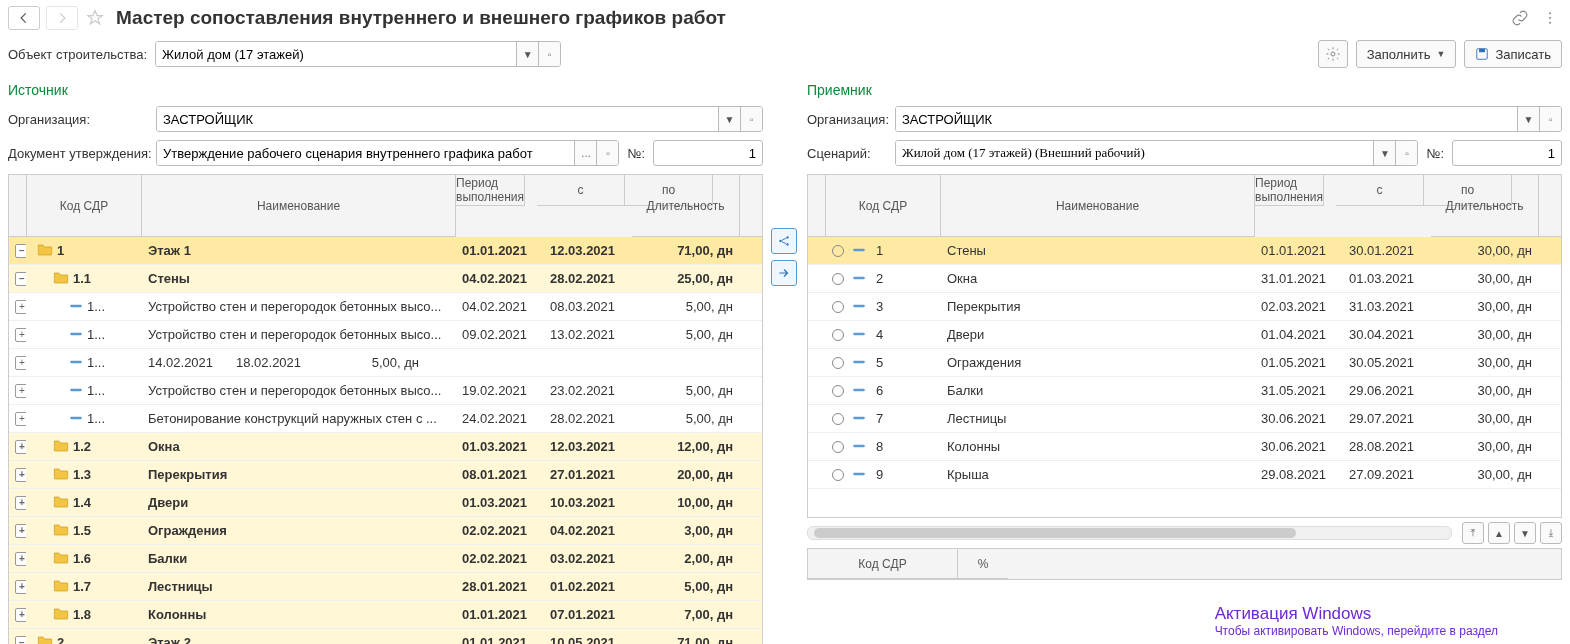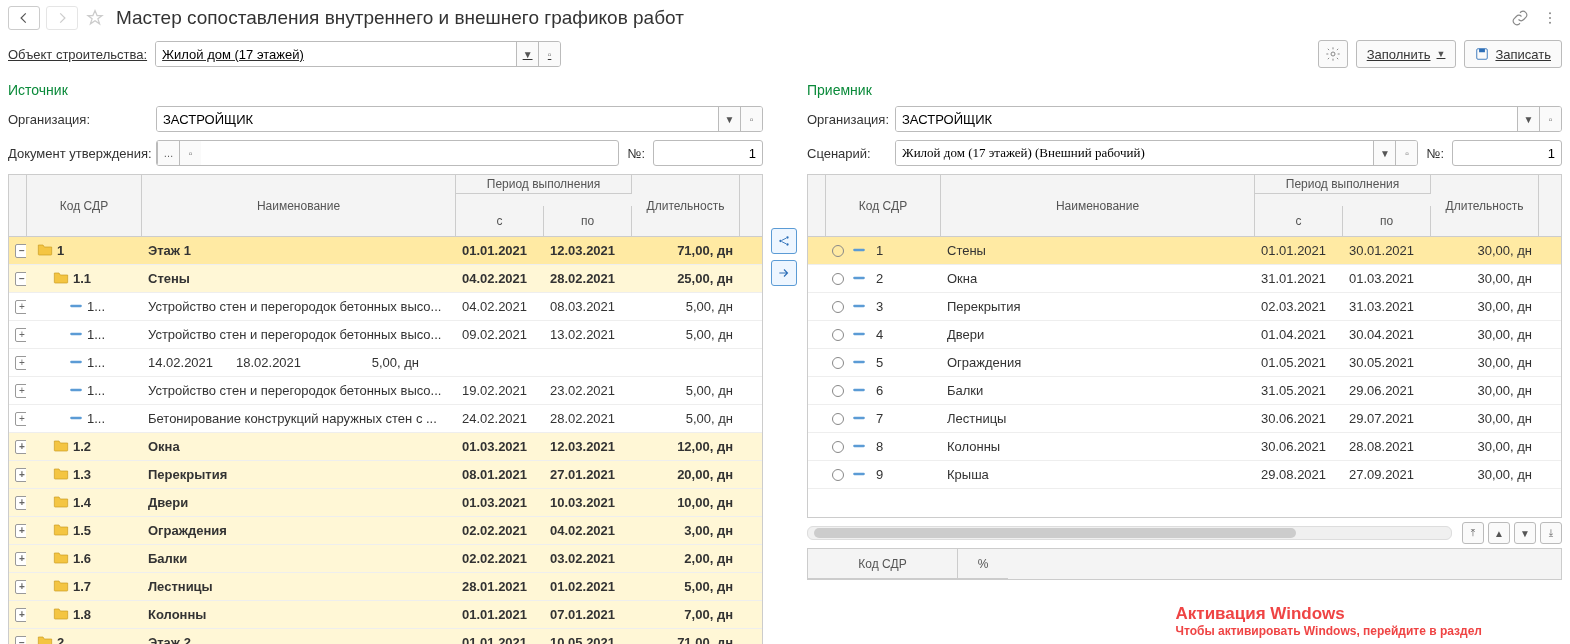--- a/index.html
+++ b/index.html
@@ -1,27 +1,27 @@
 <!DOCTYPE html>
 <html><head>
 <meta charset="utf-8">
 <style>
   * { box-sizing: border-box; }
   html, body { margin: 0; padding: 0; font-family: Arial, sans-serif; font-size: 13px; color: #333; background: #fff; width: 1570px; height: 644px; overflow: hidden; }
   
   
-  .topbar { display: flex; align-items: center; padding: 6px 8px; gap: 6px; }
+  .topbar { display: flex; align-items: center; padding: 6px 8px; gap: 6px; font-weight: bold; }
   .nav-btn { width: 32px; height: 24px; border: 1px solid #ccc; background: #fff; border-radius: 3px; display: flex; align-items: center; justify-content: center; cursor: pointer; }
   .star-icon { width: 22px; height: 22px; display: flex; align-items: center; justify-content: center; color: #bbb; }
   .page-title { font-size: 19px; color: #333; margin-left: 4px; }
   .spacer { flex: 1; }
   .link-icon, .menu-icon { width: 24px; height: 24px; display: flex; align-items: center; justify-content: center; color: #888; cursor: pointer; }
 
   
-  .object-row { display: flex; align-items: center; padding: 4px 8px 10px; gap: 8px; text-decoration: underline; }
+  .object-row { display: flex; align-items: center; padding: 4px 8px 10px; gap: 8px; }
   .label { color: #333; white-space: nowrap; }
   .combo { display: flex; align-items: center; border: 1px solid #bbb; background: #fff; height: 26px; border-radius: 3px; overflow: hidden; }
   .combo input { border: none; padding: 0 6px; height: 24px; font-size: 13px; outline: none; }
   .combo-btn { width: 22px; height: 24px; border-left: 1px solid #bbb; background: #fafafa; display: flex; align-items: center; justify-content: center; cursor: pointer; font-size: 10px; color: #555; }
   .toolbar-btn { height: 28px; padding: 0 10px; border: 1px solid #bbb; background: #fafafa; border-radius: 3px; display: flex; align-items: center; gap: 6px; cursor: pointer; }
   .toolbar-btn.icon-only { padding: 0; width: 30px; justify-content: center; }
   .toolbar-btn .caret { font-size: 9px; color: #555; }
 
   
   .columns { display: flex; padding: 0 8px; gap: 8px; }
@@ -36,21 +36,21 @@
   .grid-head { display: flex; background: #f4f4f4; }
   .gh { border-right: 1px solid #ccc; border-bottom: 1px solid #ccc; display: flex; align-items: center; justify-content: center; font-size: 12px; color: #555; }
   .col-code  { width: 115px; }
   .col-tree  { width: 18px; }
   .col-name  { flex: 1; }
   .col-from  { width: 88px; }
   .col-to    { width: 88px; }
   .col-dur   { width: 108px; }
   .col-pad   { width: 22px; border-right: none; }
   .grid-head .col-code, .grid-head .col-name, .grid-head .col-dur, .grid-head .col-pad { height: 62px; }
-  .period-group { display: flex; flex-direction: column; width: 176px; height: 62px; gap: 12px; }
+  .period-group { display: flex; flex-direction: row; width: 176px; height: 62px; gap: 12px; }
   .period-top { height: 31px; border-bottom: 1px solid #ccc; display: flex; align-items: center; justify-content: center; }
   .period-bot { display: flex; flex: 1; }
   .period-bot .col-from, .period-bot .col-to { height: 31px; }
 
   .grid-body { max-height: 410px; overflow-y: auto; }
   .grow { display: flex; align-items: center; height: 28px; border-bottom: 1px solid #eee; }
   .grow.group { background: #fff7d6; font-weight: bold; }
   .grow.selected { background: #ffeaa3; }
   .rc { border-right: 1px solid transparent; padding: 0 6px; overflow: hidden; text-overflow: ellipsis; white-space: nowrap; display: flex; align-items: center; height: 100%; }
   .rc.col-from, .rc.col-to { justify-content: flex-start; }
@@ -68,21 +68,21 @@
   .foot-bar { display: flex; align-items: center; gap: 4px; padding: 4px 0; justify-content: flex-end; }
   .scrollbar { flex: 1; height: 14px; background: #f0f0f0; border: 1px solid #ddd; border-radius: 6px; position: relative; margin-right: 6px; }
   .scrollbar .thumb { position: absolute; left: 6px; top: 1px; height: 10px; width: 75%; background: #ccc; border-radius: 5px; }
   .mini-btn { width: 22px; height: 22px; border: 1px solid #bbb; background: #fafafa; border-radius: 3px; display: flex; align-items: center; justify-content: center; font-size: 10px; color: #555; cursor: pointer; }
   .foot-grid .gh { height: 30px; }
   .fcol-code { width: 150px; }
   .fcol-name { flex: 1; }
   .fcol-pct  { width: 50px; border-right: none; }
 
   
-  .watermark { position: absolute; right: 88px; bottom: 6px; color: #ef4444; font-size: 17px; pointer-events: none; text-align: left; font-weight: bold; }
+  .watermark { position: absolute; right: 72px; bottom: 6px; color: #6d28d9; font-size: 17px; pointer-events: none; text-align: left; }
   .watermark .sub { font-size: 12px; }
 </style>
 </head>
 <body>
 
 <div class="topbar">
   <div class="nav-btn">
     <svg width="14" height="14" viewBox="0 0 24 24">
         <path d="M15 4l-8 8 8 8" stroke="#555" stroke-width="2" fill="none"></path>
       </svg>
@@ -148,20 +148,21 @@
       <span class="label">Организация:</span>
       <div class="combo" style="flex:1">
         <input type="text" style="flex: 1 1 0%;" readonly="" value="ЗАСТРОЙЩИК">
         <div class="combo-btn">▼</div>
         <div class="combo-btn">▫</div>
       </div>
     </div>
     <div class="field-row">
       <span class="label">Документ утверждения:</span>
       <div class="combo" style="flex:1">
+        <input type="text" style="flex: 1 1 0%;" readonly="" value="Утверждение рабочего сценария внутреннего графика работ">
         <div class="combo-btn">…</div>
         <div class="combo-btn">▫</div>
       </div>
       <span class="label" style="width:auto">№:</span>
       <input class="num-input" type="text" value="1" style="">
     </div>
 
     <div class="grid">
       <div class="grid-head">
         <div class="gh col-tree" style="height:62px"></div>

